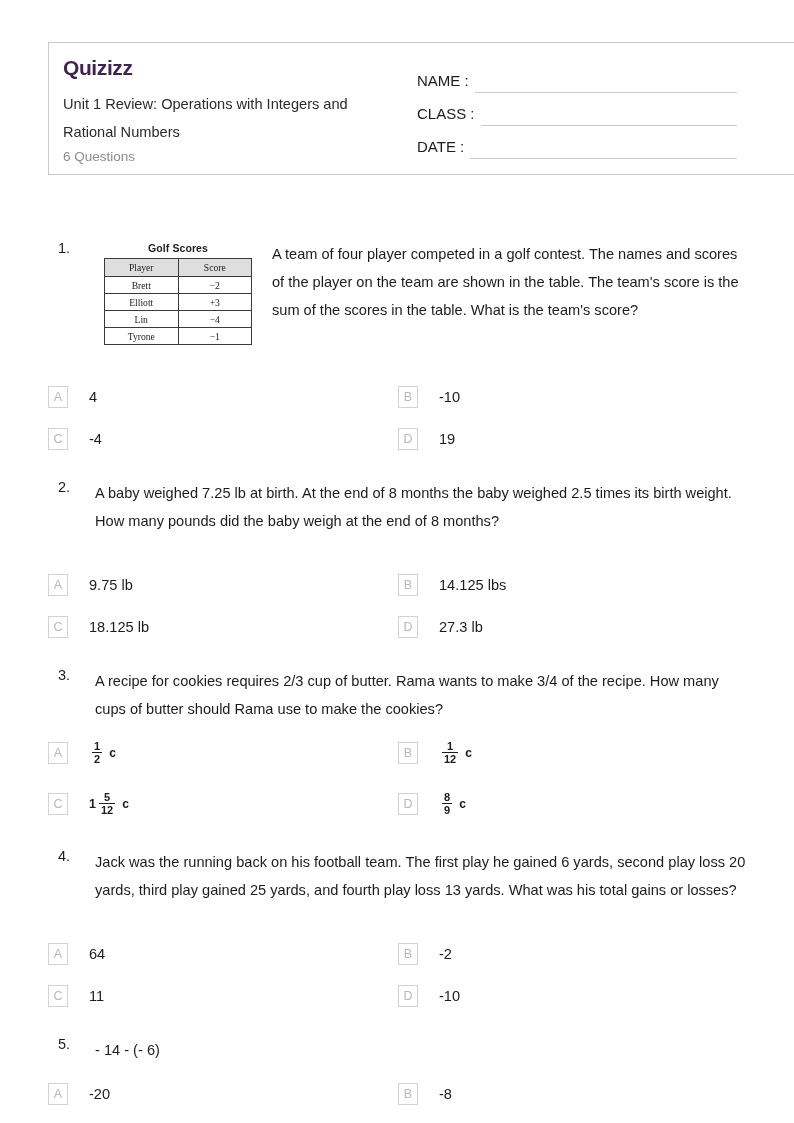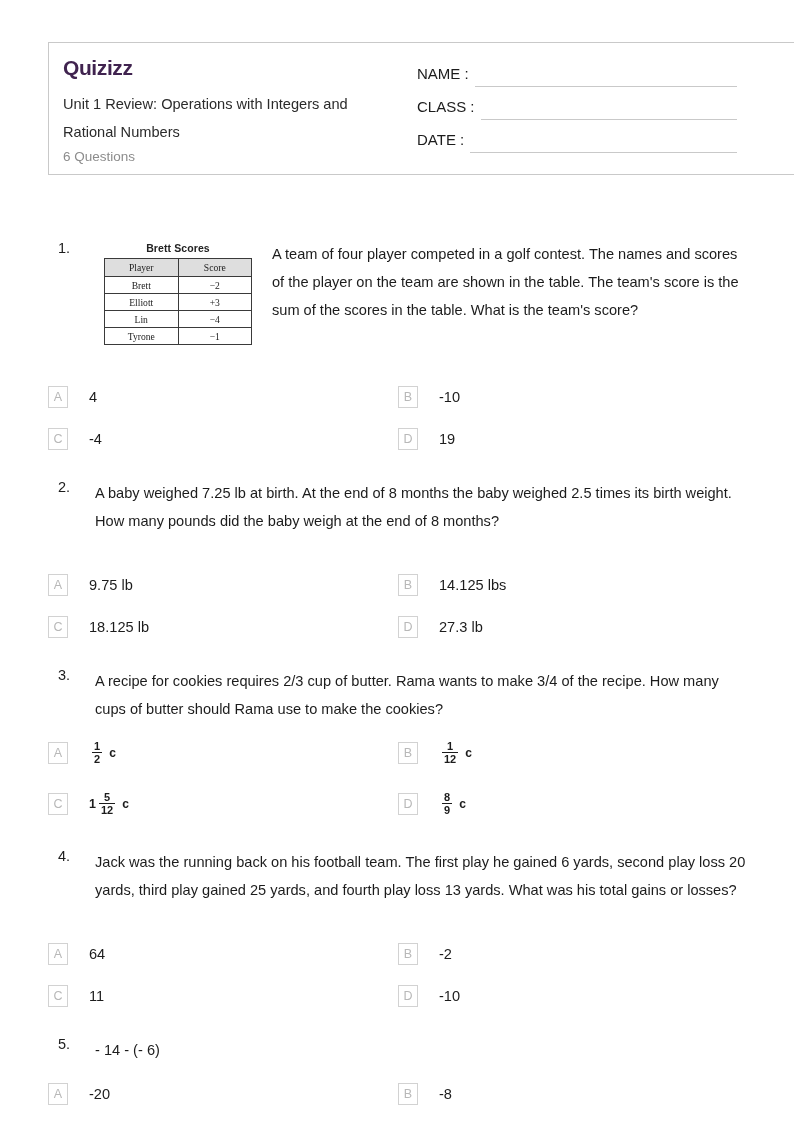--- a/index.html
+++ b/index.html
@@ -62,21 +62,21 @@
     margin-top: 1px;
   }
   .header-right {
     position: absolute;
     left: 368px;
     top: 22px;
     width: 320px;
   }
   .field-row {
     display: flex;
-    align-items: flex-start;
+    align-items: center;
     height: 33px;
   }
   .field-label {
     font-size: 15px;
     color: #1c1c1c;
     white-space: nowrap;
     padding-bottom: 3px;
   }
   .field-line {
     flex: 1;
@@ -224,21 +224,21 @@
       </div>
     </div>
 
   </div>
 
   <div class="q-block" style="top:240px;">
     <div class="q-row">
       <div class="q-num">1.</div>
 
       <div class="golf-wrap">
-        <div class="golf-caption">Brett Scores</div>
+        <div class="golf-caption">Golf Scores</div>
         <table class="golf">
           <tbody>
               <tr>
             <th>Player</th>
             <th>Score</th>
           </tr>
           <tr>
             <td>Brett</td>
             <td>−2</td>
           </tr>

